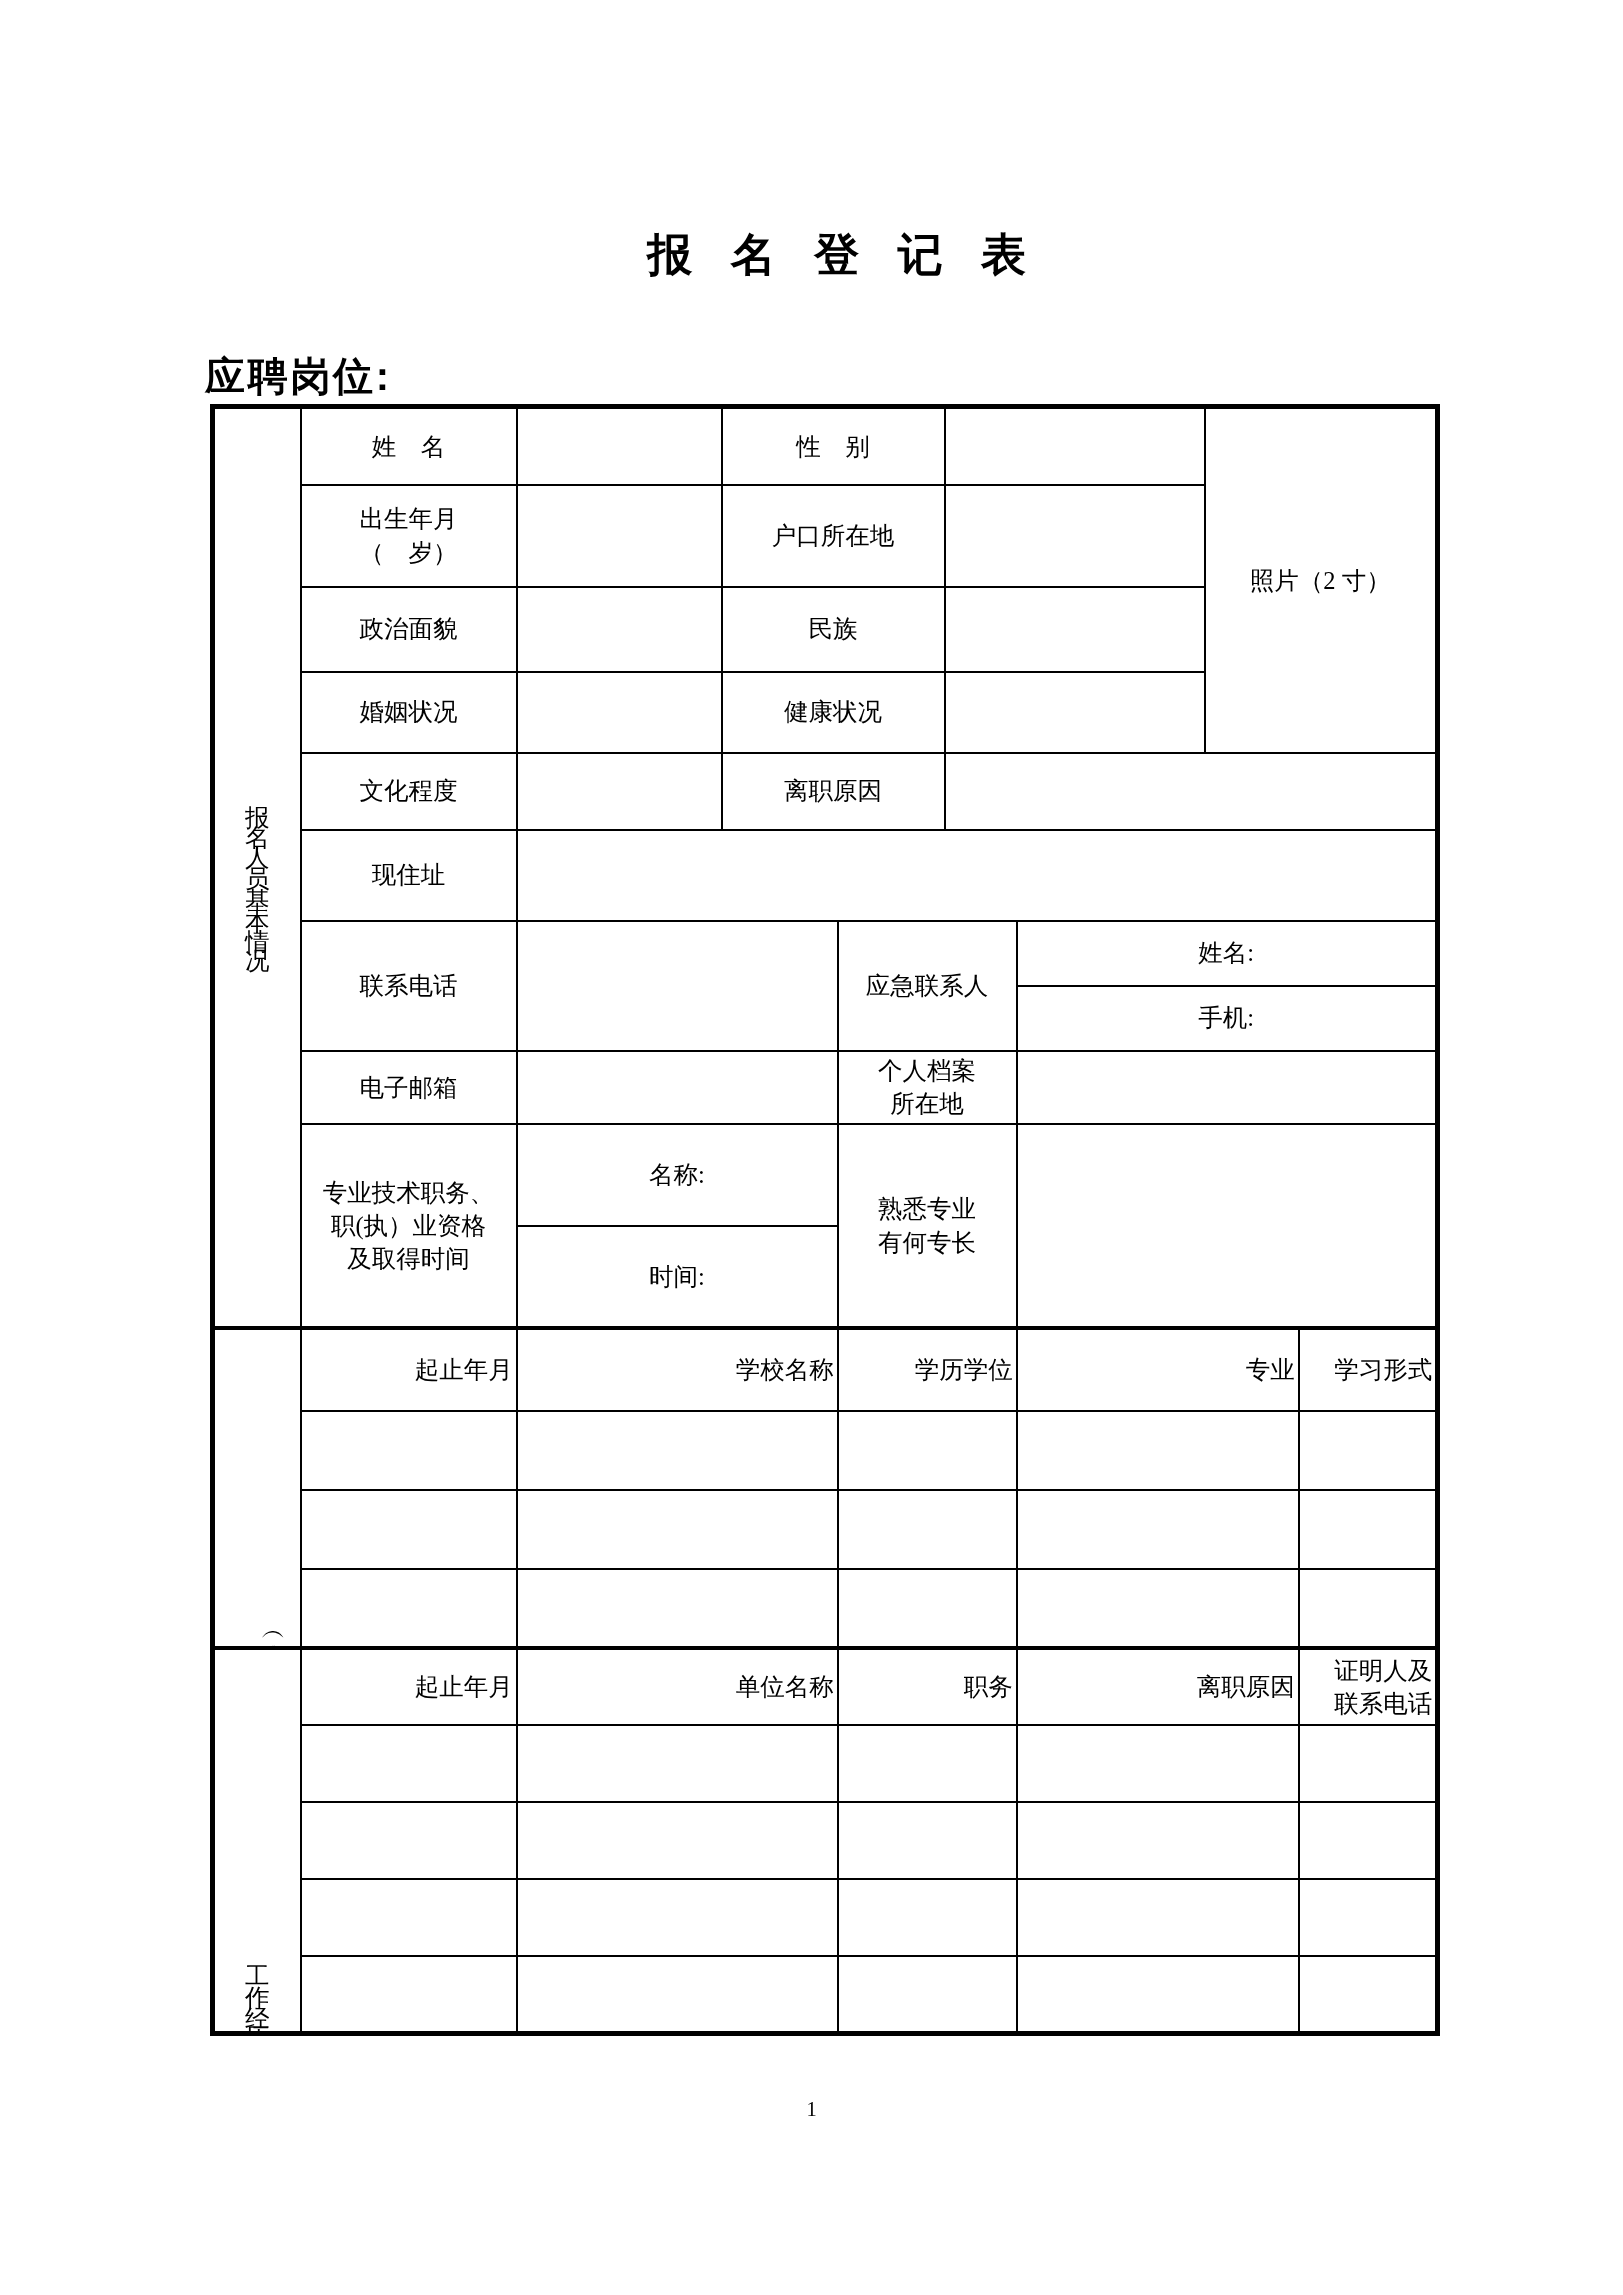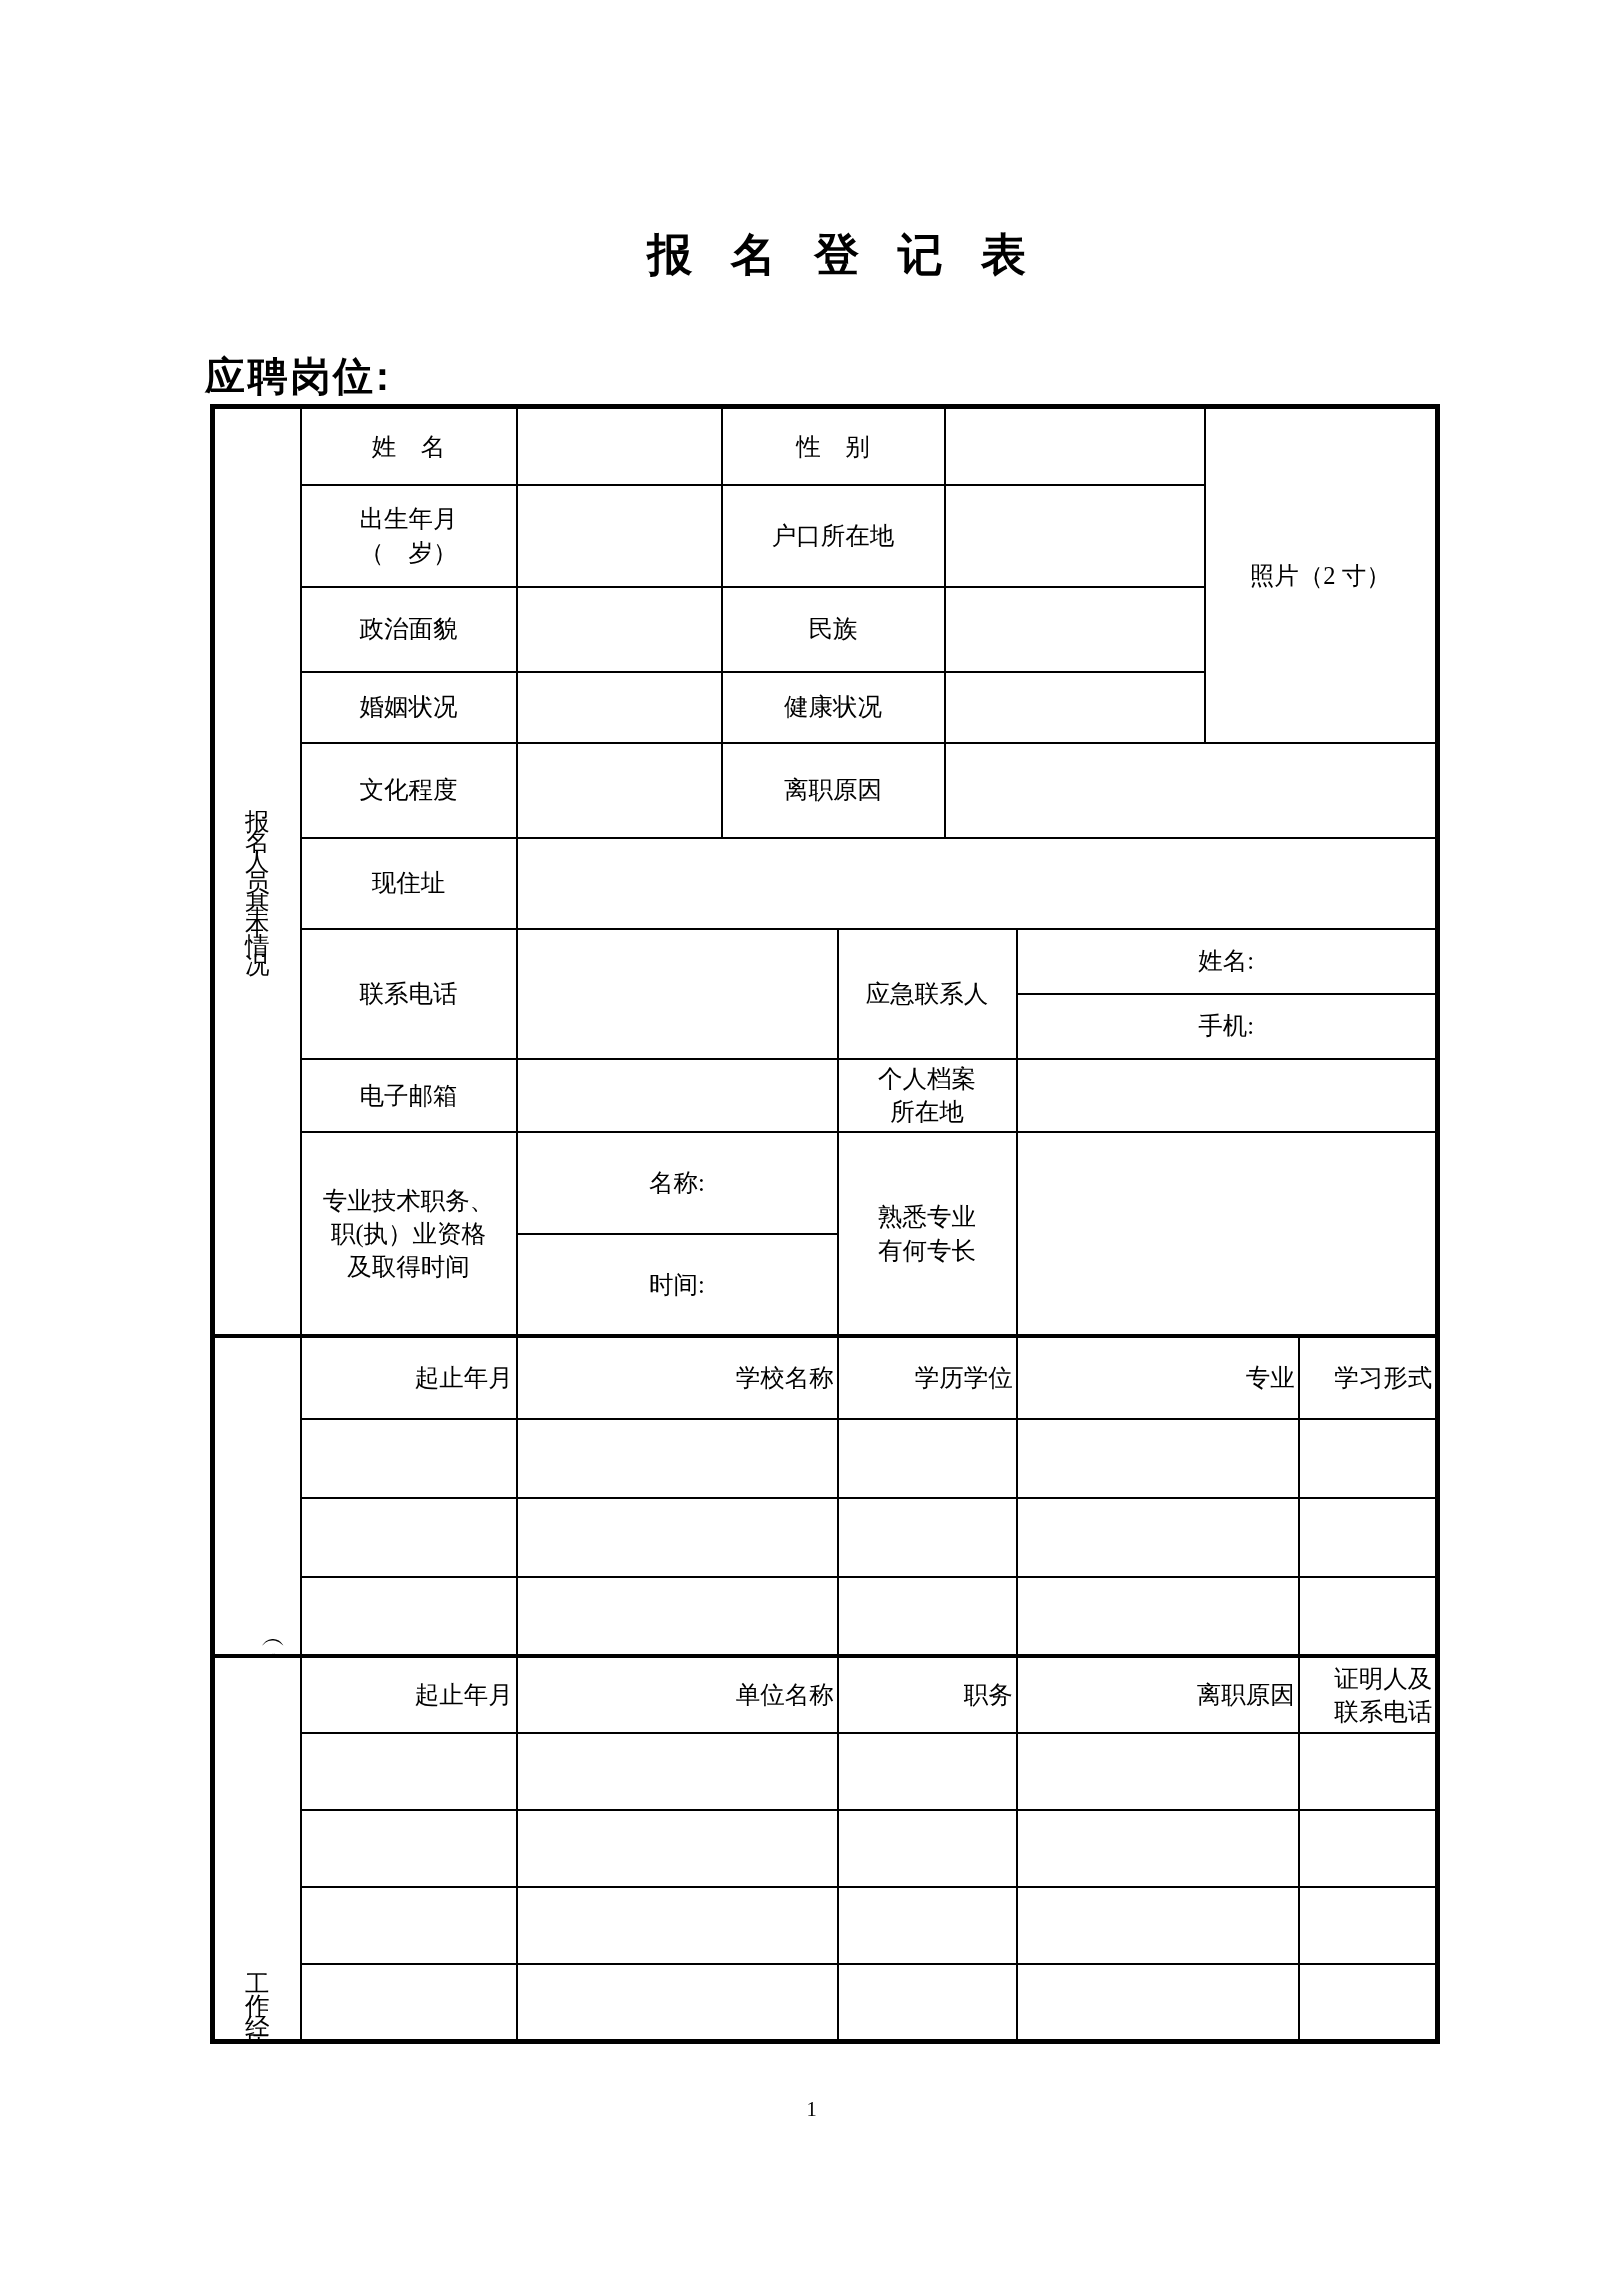--- a/index.html
+++ b/index.html
@@ -95,27 +95,27 @@
       <td class="blank"></td>
       <td colspan="2">户口所在地</td>
       <td colspan="2" class="blank"></td>
     </tr>
     <tr style="height:85px">
       <td>政治面貌</td>
       <td class="blank"></td>
       <td colspan="2">民族</td>
       <td colspan="2" class="blank"></td>
     </tr>
-    <tr style="height:71px">
+    <tr style="height:81px">
       <td>婚姻状况</td>
       <td class="blank"></td>
       <td colspan="2">健康状况</td>
       <td colspan="2" class="blank"></td>
     </tr>
-    <tr style="height:95px">
+    <tr style="height:77px">
       <td>文化程度</td>
       <td class="blank"></td>
       <td colspan="2">离职原因</td>
       <td colspan="4" class="blank"></td>
     </tr>
     <tr style="height:91px">
       <td>现住址</td>
       <td colspan="7" class="blank"></td>
     </tr>
     <tr style="height:65px">

